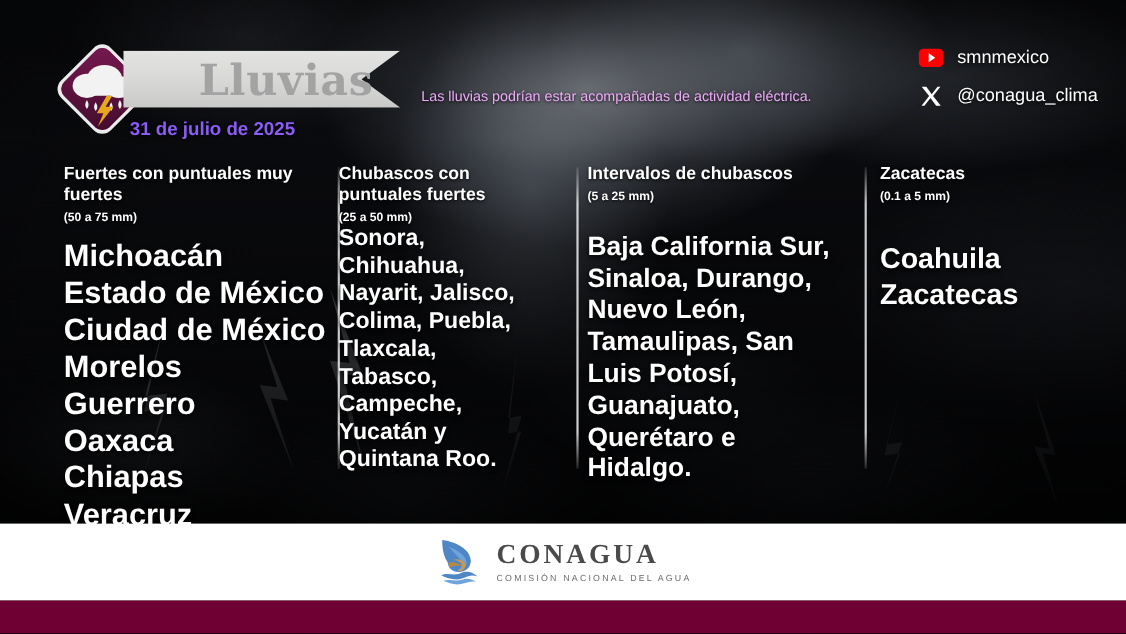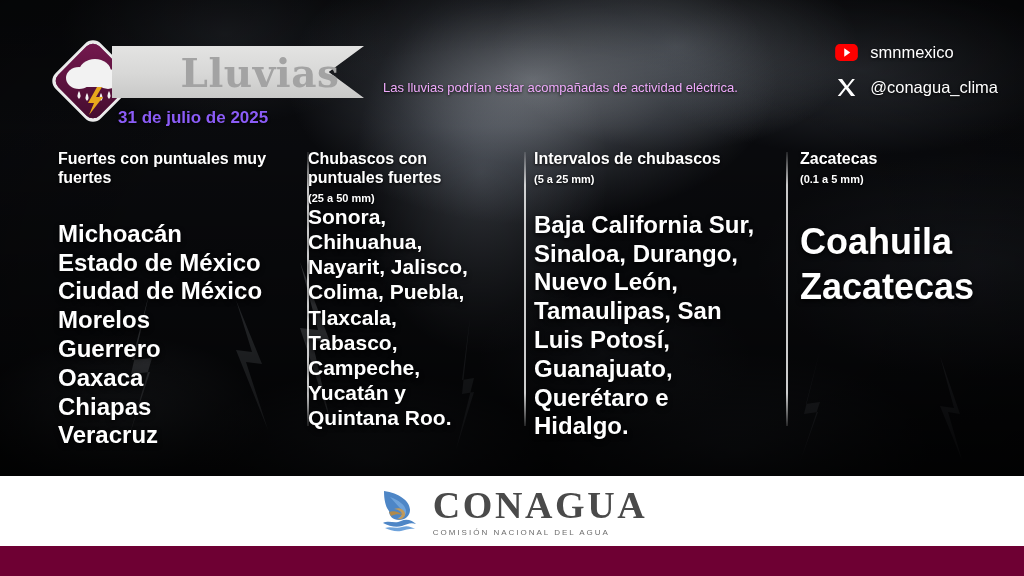--- a/index.html
+++ b/index.html
@@ -63,38 +63,38 @@
   .c2{left:308px;width:190px;}
   .c3{left:534px;width:248px;}
   .c4{left:800px;width:200px;}
 
   .chead{font-size:16px;font-weight:700;color:#ffffff;line-height:1.18;
     text-shadow:0 1px 3px rgba(0,0,0,.95);}
   .crange{margin-top:4px;font-size:11px;font-weight:700;color:#ffffff;
     text-shadow:0 1px 3px rgba(0,0,0,.95);}
   .cstates{font-weight:700;color:#ffffff;line-height:1.2;
     text-shadow:0 2px 5px rgba(0,0,0,.95);}
-  .c1 .cstates{margin-top:32px;font-size:24px;}
+  .c1 .cstates{margin-top:12px;font-size:28px;}
   .c2 .cstates{font-size:21px;}
   .c3 .cstates{margin-top:26px;font-size:24px;}
-  .c4 .cstates{margin-top:34px;font-size:36px;line-height:1.25;}
+  .c4 .cstates{margin-top:34px;font-size:26px;line-height:1.25;}
 
   .divider{position:absolute;top:152px;width:1.6px;height:274px;
     background:linear-gradient(to bottom, rgba(255,255,255,.10) 0%, rgba(255,255,255,.78) 12%, rgba(255,255,255,.80) 88%, rgba(255,255,255,.12) 100%);}
   .d1{left:307px;}
   .d2{left:524px;}
   .d3{left:786px;}
 
   
   .footer-white{position:absolute;left:0;top:476px;width:1024px;height:70px;background:#ffffff;}
   .logo-wrap{position:absolute;left:0;top:476px;width:1024px;height:70px;
     display:flex;align-items:center;justify-content:center;gap:12px;}
   .logo-mark{width:44px;height:48px;flex:0 0 44px;}
   .logo-text{display:flex;flex-direction:column;justify-content:center;}
-  .logo-main{font-family:"Liberation Serif", serif;font-size:38px;font-weight:700;
+  .logo-main{font-family:"Liberation Serif", serif;font-size:25px;font-weight:700;
     letter-spacing:2.6px;color:#4a4a4a;line-height:1;}
   .logo-sub{font-size:8px;letter-spacing:2.0px;color:#6c6c6c;margin-top:4px;}
   .footer-bar{position:absolute;left:0;top:546px;width:1024px;height:30px;}
 </style>
 </head>
 <body>
 
 <div class="stage">
 
   <div class="bg">
@@ -162,20 +162,21 @@
   </div>
 
   <div class="divider d1"></div>
   <div class="divider d2"></div>
   <div class="divider d3"></div>
 
   <div class="cols">
 
     <div class="col c1">
       <div class="chead">Fuertes con puntuales muy fuertes</div>
+      <div class="crange">(50 a 75 mm)</div>
       <div class="cstates">Michoacán<br>Estado de México<br>Ciudad de México<br>Morelos<br>Guerrero<br>Oaxaca<br>Chiapas<br>Veracruz</div>
     </div>
 
     <div class="col c2">
       <div class="chead">Chubascos con puntuales fuertes</div>
       <div class="crange">(25 a 50 mm)</div>
       <div class="cstates">Sonora,<br>Chihuahua,<br>Nayarit, Jalisco,<br>Colima, Puebla,<br>Tlaxcala,<br>Tabasco,<br>Campeche,<br>Yucatán y<br>Quintana Roo.</div>
     </div>
 
     <div class="col c3">

